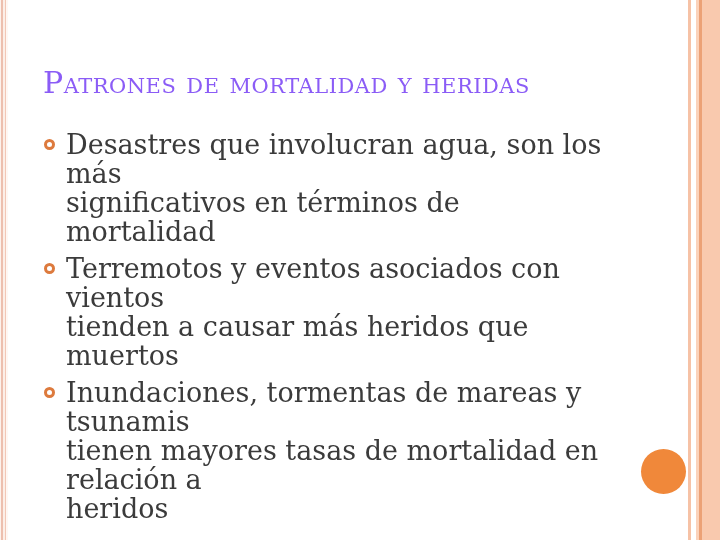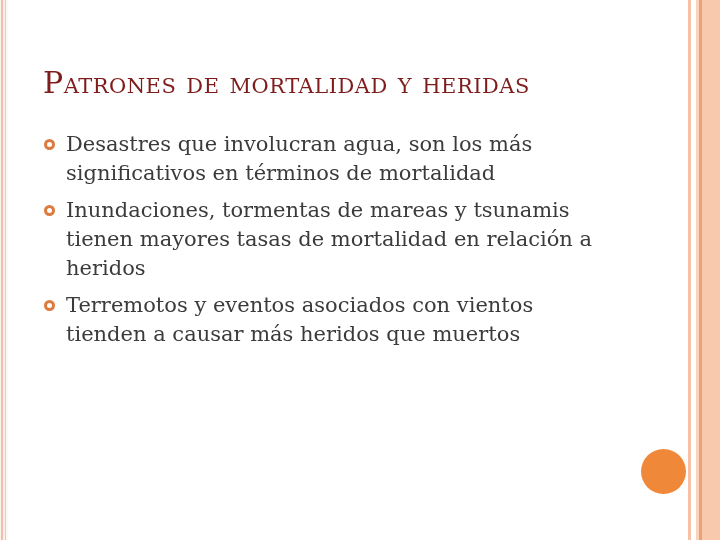--- a/index.html
+++ b/index.html
@@ -59,36 +59,36 @@
     position: absolute;
     left: 43px; top: 64px;
     margin: 0;
     width: 620px;
     font-family: "DejaVu Serif", serif;
     font-variant: small-caps;
     font-weight: 400;
     font-size: 30px;
     line-height: 38px;
     letter-spacing: 0.5px;
-    color: #7f1d1d;
+    color: #8b5cf6;
   }
 
   .bullets {
     position: absolute;
     left: 43px; top: 130px;
     width: 572px;
     margin: 0;
     padding: 0;
     list-style: none;
   }
   .bullets li {
     position: relative;
     padding-left: 23px;
     margin: 0 0 8px 0;
-    font-size: 21px;
+    font-size: 27px;
     line-height: 29px;
     color: #3b3b3b;
   }
   .bullet-ring {
     position: absolute;
     left: 1px; top: 9px;
     width: 5px; height: 5px;
     border: 3px solid #dd7a3d;
     border-radius: 50%;
     background: #ffffff;
@@ -110,24 +110,24 @@
   <h1 class="title">Patrones de mortalidad y heridas</h1>
 
   <ul class="bullets">
     <li>
       <span class="bullet-ring"></span>
       <span class="bullet-text">Desastres que involucran agua, son los más
 significativos en términos de mortalidad</span>
     </li>
     <li>
       <span class="bullet-ring"></span>
+      <span class="bullet-text">Terremotos y eventos asociados con vientos
+tienden a causar más heridos que muertos</span>
+    </li>
+    <li>
+      <span class="bullet-ring"></span>
       <span class="bullet-text">Inundaciones, tormentas de mareas y tsunamis
 tienen mayores tasas de mortalidad en relación a
 heridos</span>
-    </li>
-    <li>
-      <span class="bullet-ring"></span>
-      <span class="bullet-text">Terremotos y eventos asociados con vientos
-tienden a causar más heridos que muertos</span>
     </li>
   </ul>
 
 </div>
 
 </body></html>

